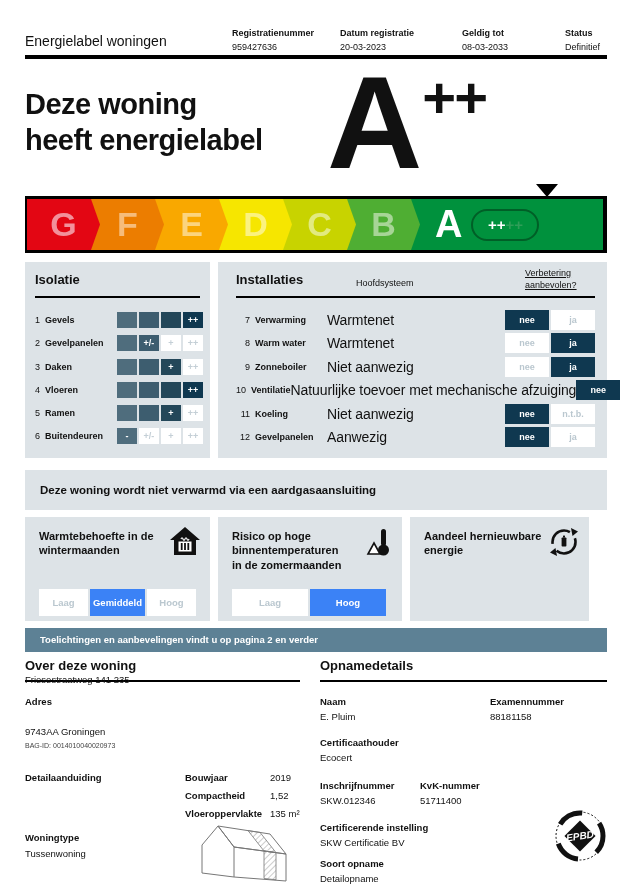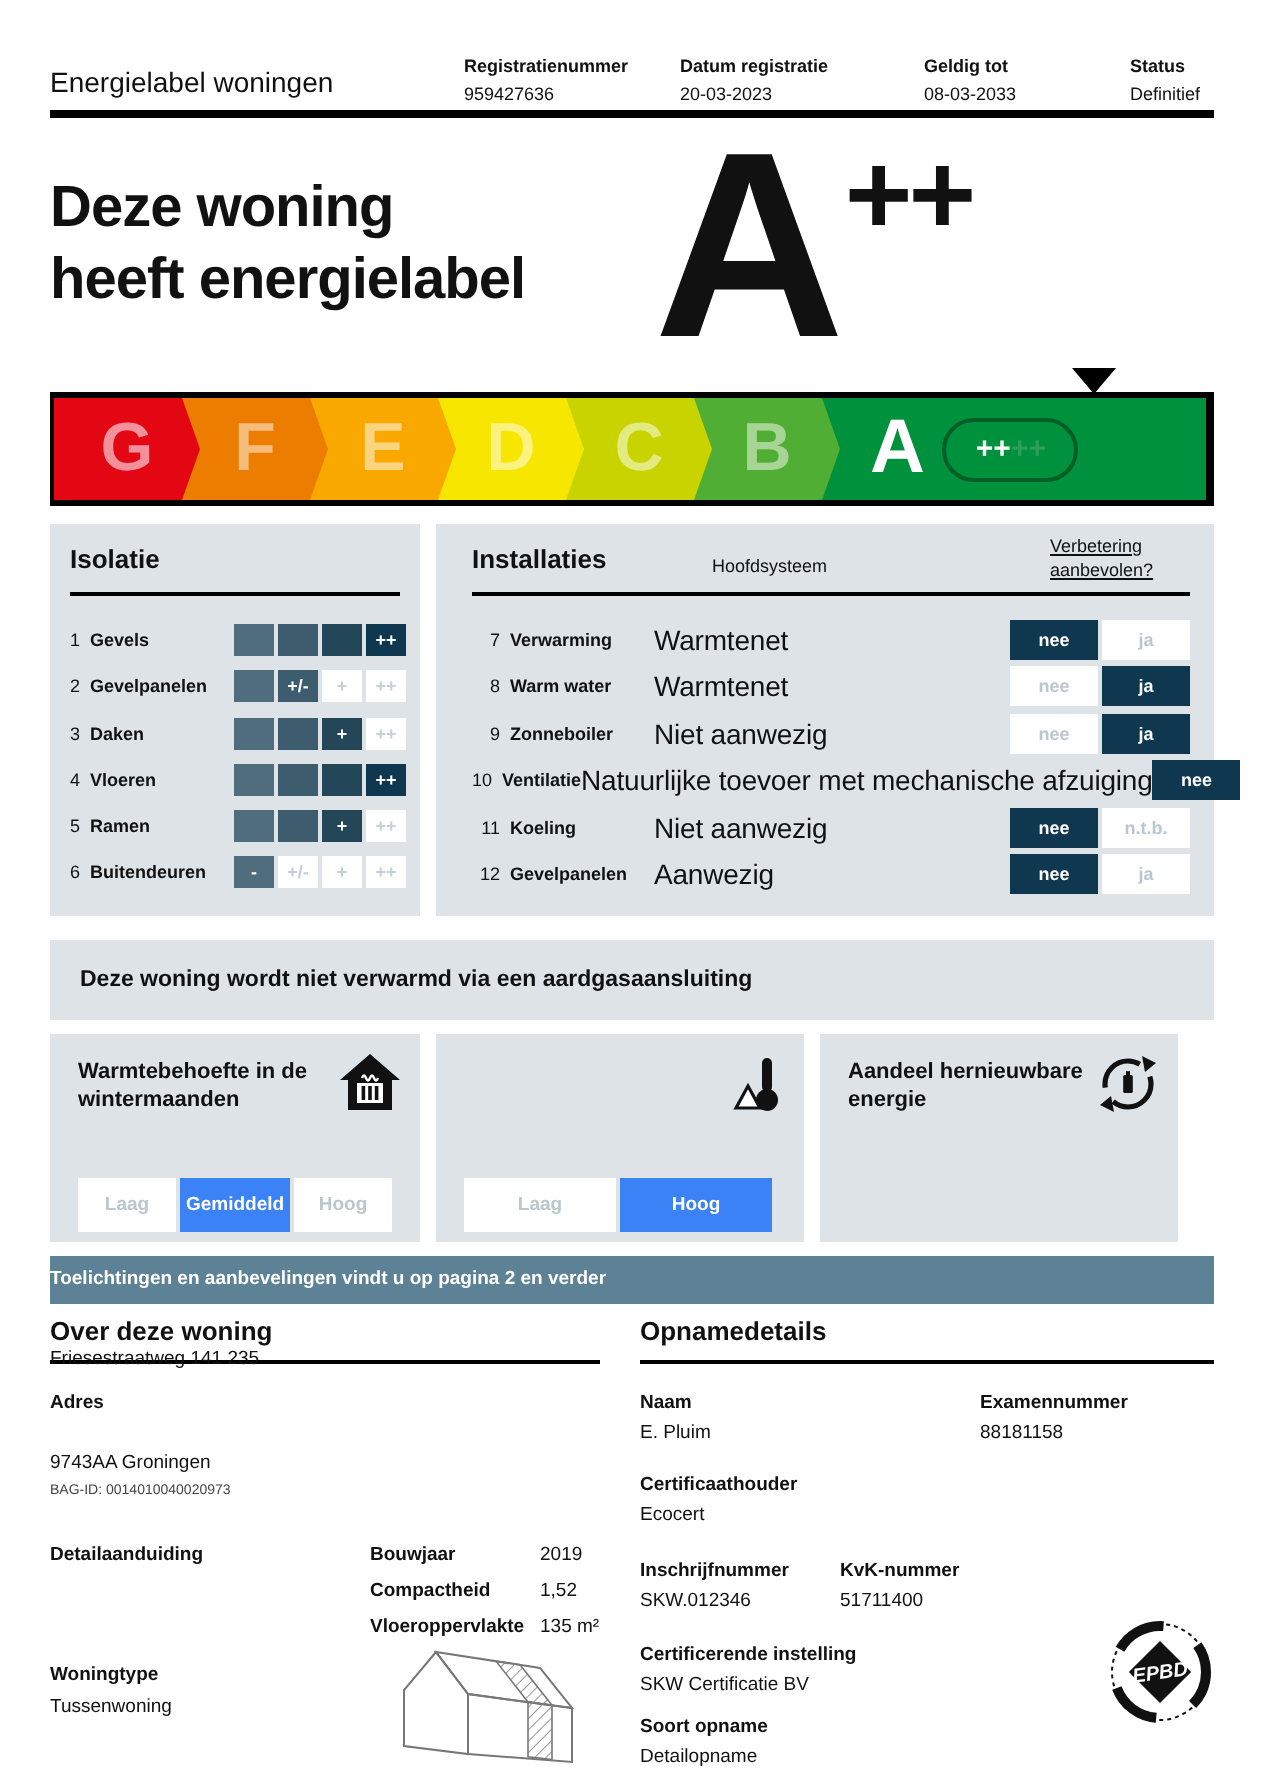--- a/index.html
+++ b/index.html
@@ -72,21 +72,21 @@
   .box-title{position:absolute;left:14px;top:12px;width:118px;font-size:11px;font-weight:700;line-height:1.3;}
   .box-icon{position:absolute;right:10px;top:10px;}
   .box-opts{position:absolute;left:14px;top:72px;display:flex;gap:2px;}
   .box-opt{height:27px;line-height:27px;text-align:center;font-size:9.5px;font-weight:700;
            background:#fff;color:#bac7cf;}
   .box-opt.on{background:#3b82f6;color:#fff;}
   #energie-value{position:absolute;left:14px;right:14px;top:70px;height:28px;background:#fff;
                  line-height:28px;text-align:center;font-size:15px;font-weight:700;color:#111;}
   
   #page-banner{left:25px;top:628px;width:582px;height:24px;background:#5d8195;color:#fff;
-               font-size:9.5px;font-weight:700;line-height:24px;box-sizing:border-box;}
+               font-size:9.5px;font-weight:700;line-height:24px;padding-left:15px;box-sizing:border-box;}
   
   .sec-title{font-size:13px;font-weight:700;}
   .rule2{height:2px;background:#000;}
   .lbl{font-size:9.5px;font-weight:700;}
   .val{font-size:9.5px;}
   .small{font-size:7px;color:#444;}
 </style>
 </head>
 <body>
 
@@ -282,20 +282,21 @@
     </svg>
   </span>
   <div class="box-opts" id="warmte-opts">
       <span class="box-opt" style="width: 49px;">Laag</span>
       <span class="box-opt on" style="width: 55px;">Gemiddeld</span>
       <span class="box-opt" style="width: 49px;">Hoog</span>
     </div>
 </div>
 
 <div class="abs ibox" id="box-risico">
+  <div class="box-title">Risico op hoge binnentemperaturen in de zomermaanden</div>
   <span class="box-icon">
     <svg width="26" height="30" viewBox="0 0 26 30">
       <rect x="15" y="2" width="5" height="17" rx="2.5" fill="#111"></rect>
       <circle cx="17.5" cy="23" r="5.5" fill="#111"></circle>
       <path d="M2,27 L8,16 L14,27 Z" stroke="#111" stroke-width="1.6" fill="#fff"></path>
     </svg>
   </span>
   <div class="box-opts" id="risico-opts">
       <span class="box-opt" style="width: 76px;">Laag</span>
       <span class="box-opt on" style="width: 76px;">Hoog</span>

